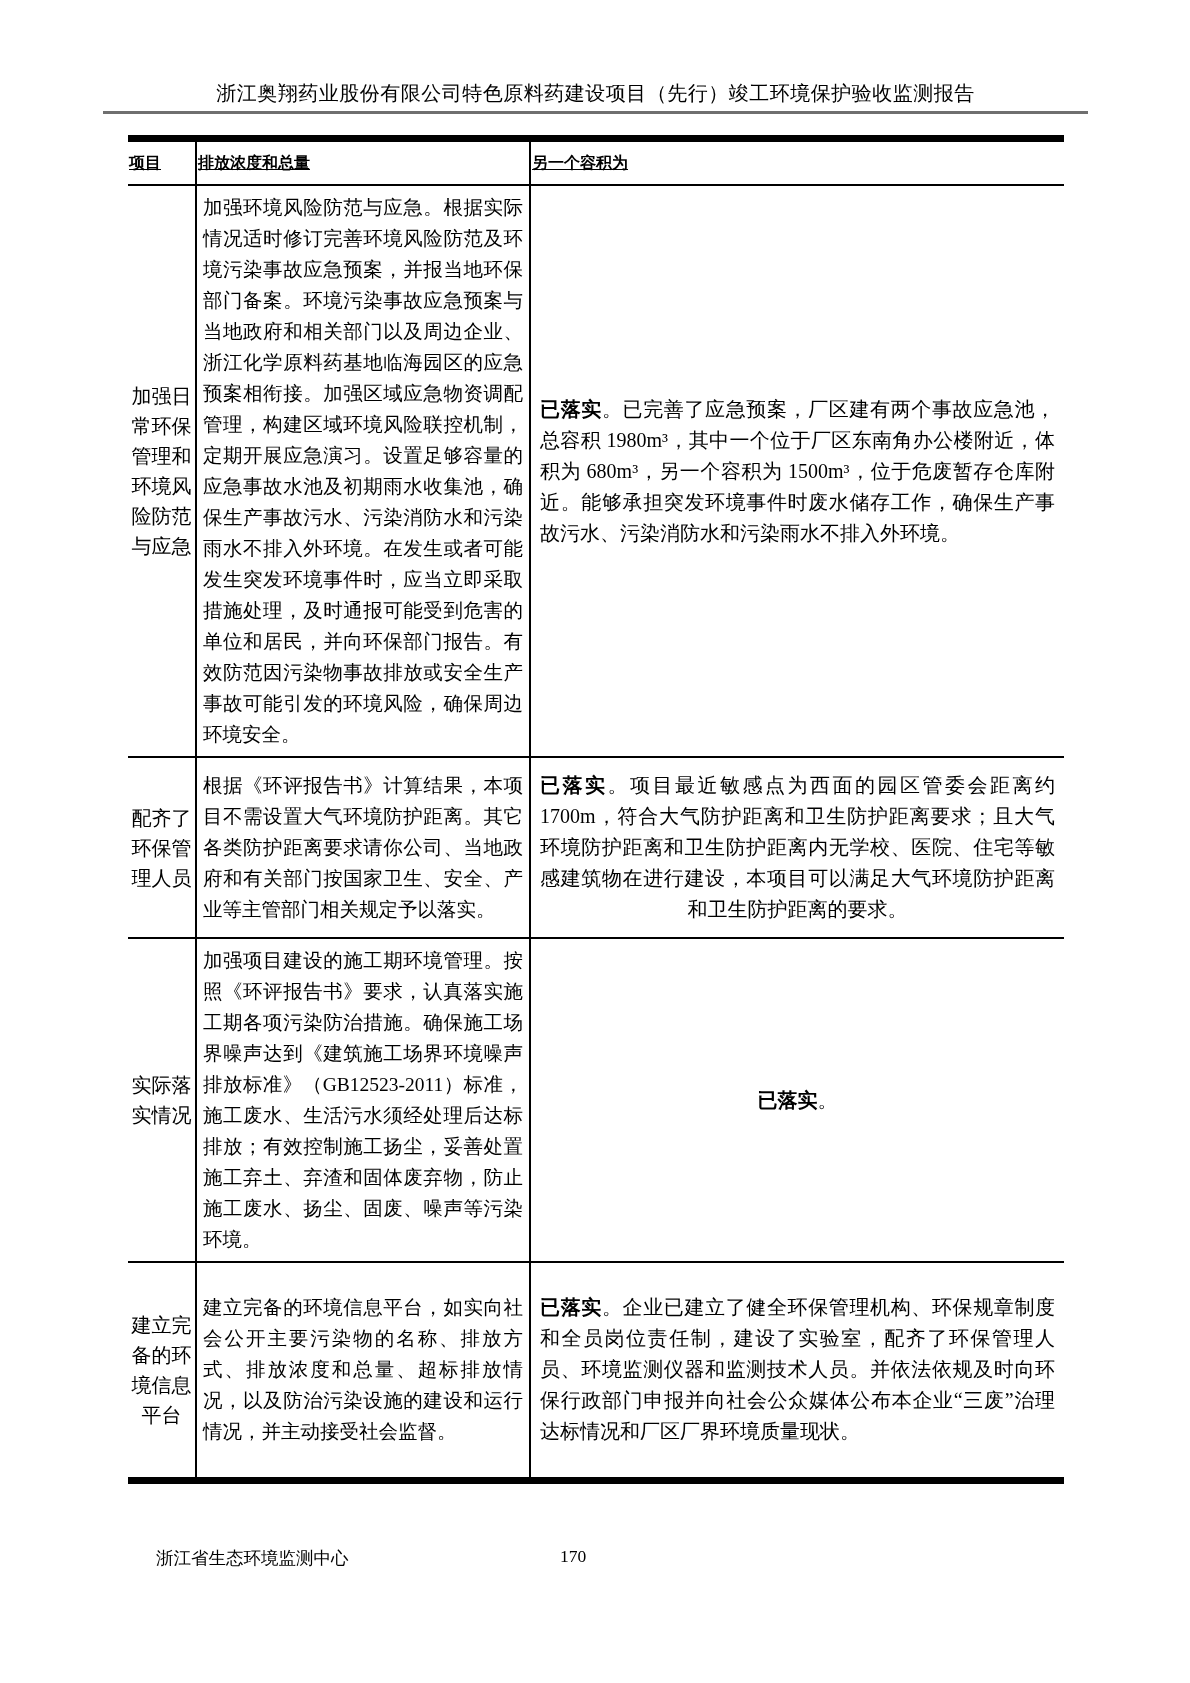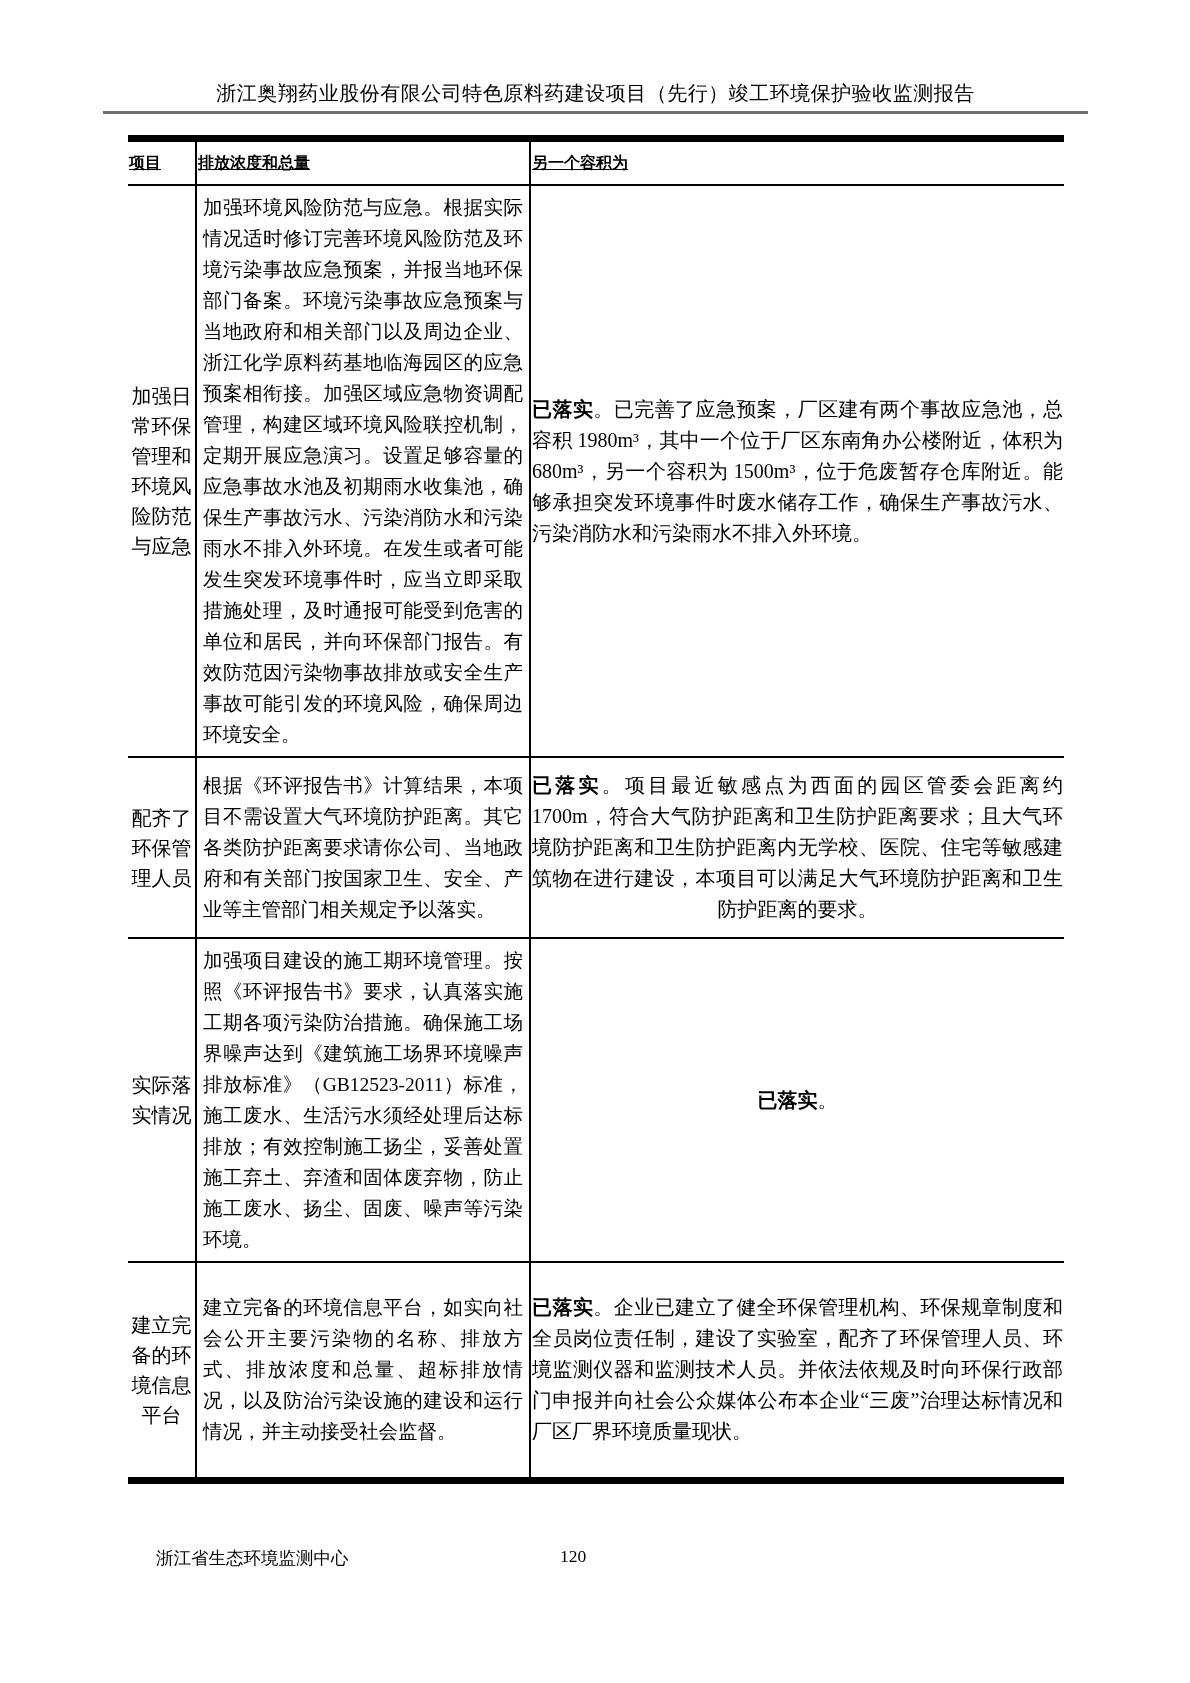--- a/index.html
+++ b/index.html
@@ -71,21 +71,21 @@
     line-height: 31px;
     text-align: justify;
     text-justify: inter-ideograph;
     padding: 6px 6px;
   }
   td.cell-status {
     font-size: 20px;
     line-height: 31px;
     text-align: justify;
     text-justify: inter-ideograph;
-    padding: 6px 1px;
+    padding: 6px 9px;
   }
   td.cell-status.center-only {
     text-align: center;
   }
   td.cell-status.last-center {
     text-align-last: center;
   }
   .status-lead { font-weight: bold; }
   .row-r1 { height: 558px; }
   .row-r2 { height: 181px; }
@@ -144,16 +144,16 @@
         <td class="cell-status center-only"><span class="status-lead">已落实</span><span>。</span></td>
       </tr>
       <tr class="row-r4">
         <td class="cell-item v1">建立完备的环境信息平台</td>
         <td class="cell-req v1">建立完备的环境信息平台，如实向社会公开主要污染物的名称、排放方式、排放浓度和总量、超标排放情况，以及防治污染设施的建设和运行情况，并主动接受社会监督。</td>
         <td class="cell-status"><span class="status-lead">已落实</span><span>。企业已建立了健全环保管理机构、环保规章制度和全员岗位责任制，建设了实验室，配齐了环保管理人员、环境监测仪器和监测技术人员。并依法依规及时向环保行政部门申报并向社会公众媒体公布本企业“三废”治理达标情况和厂区厂界环境质量现状。</span></td>
       </tr>
     </tbody>
   </table>
 
-  <div class="doc-footer-page">120</div>
+  <div class="doc-footer-page">170</div>
   <div class="doc-footer-org">浙江省生态环境监测中心</div>
 
 </div>
 
 </body></html>

